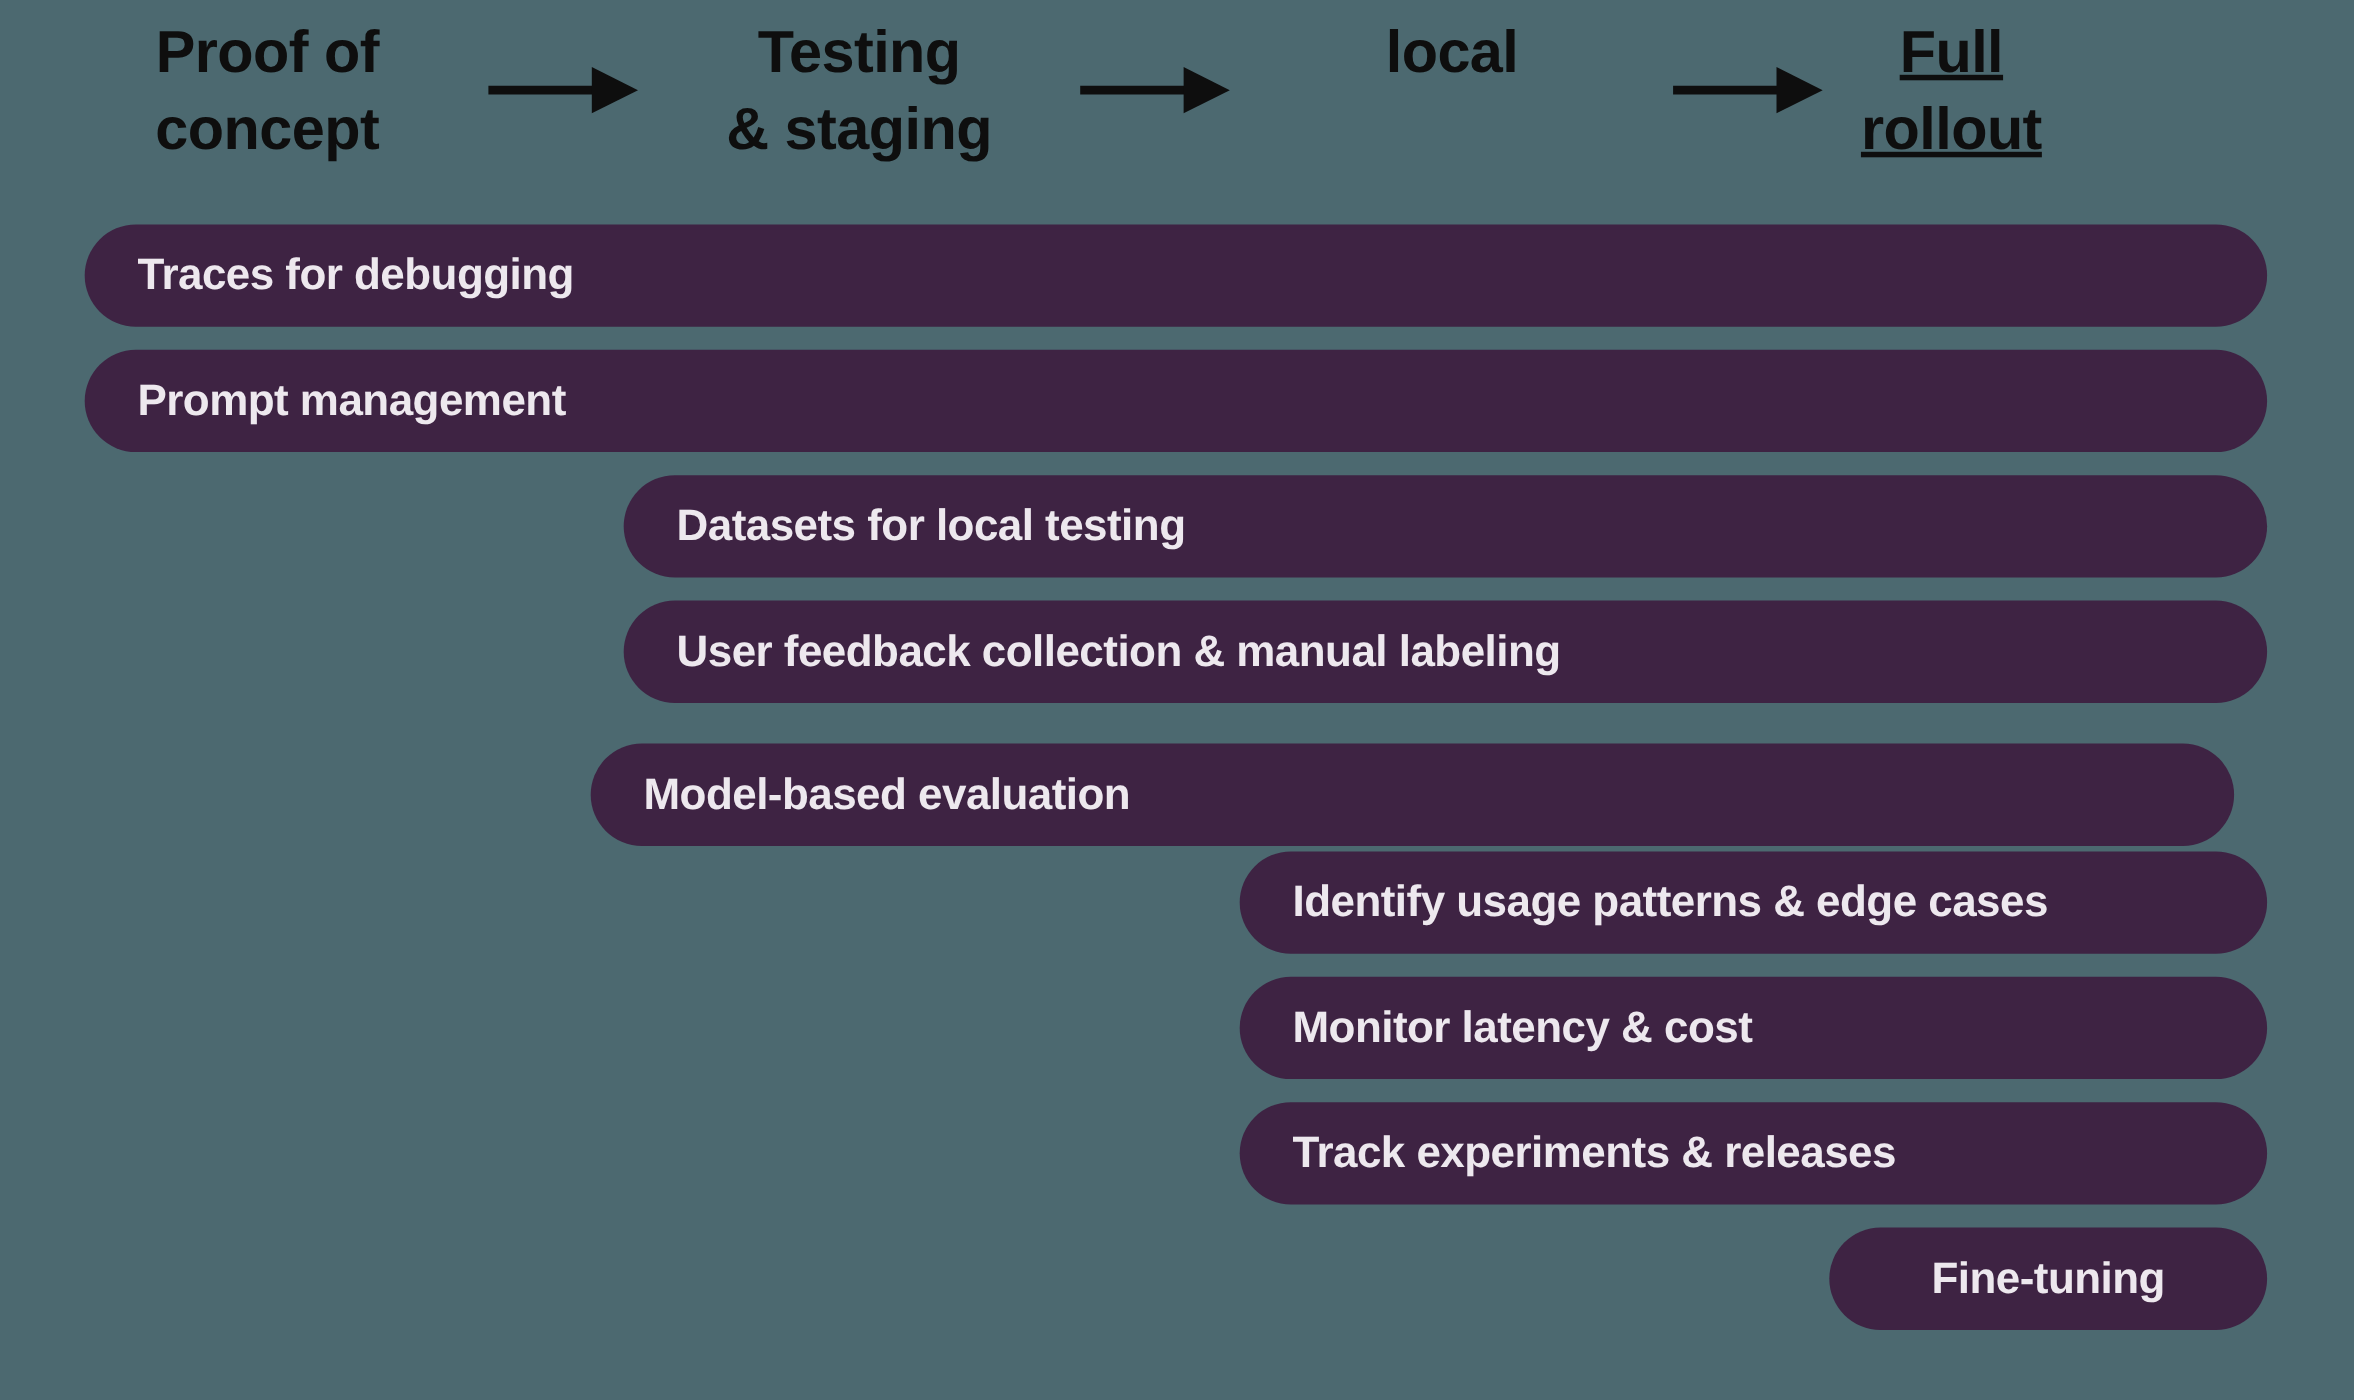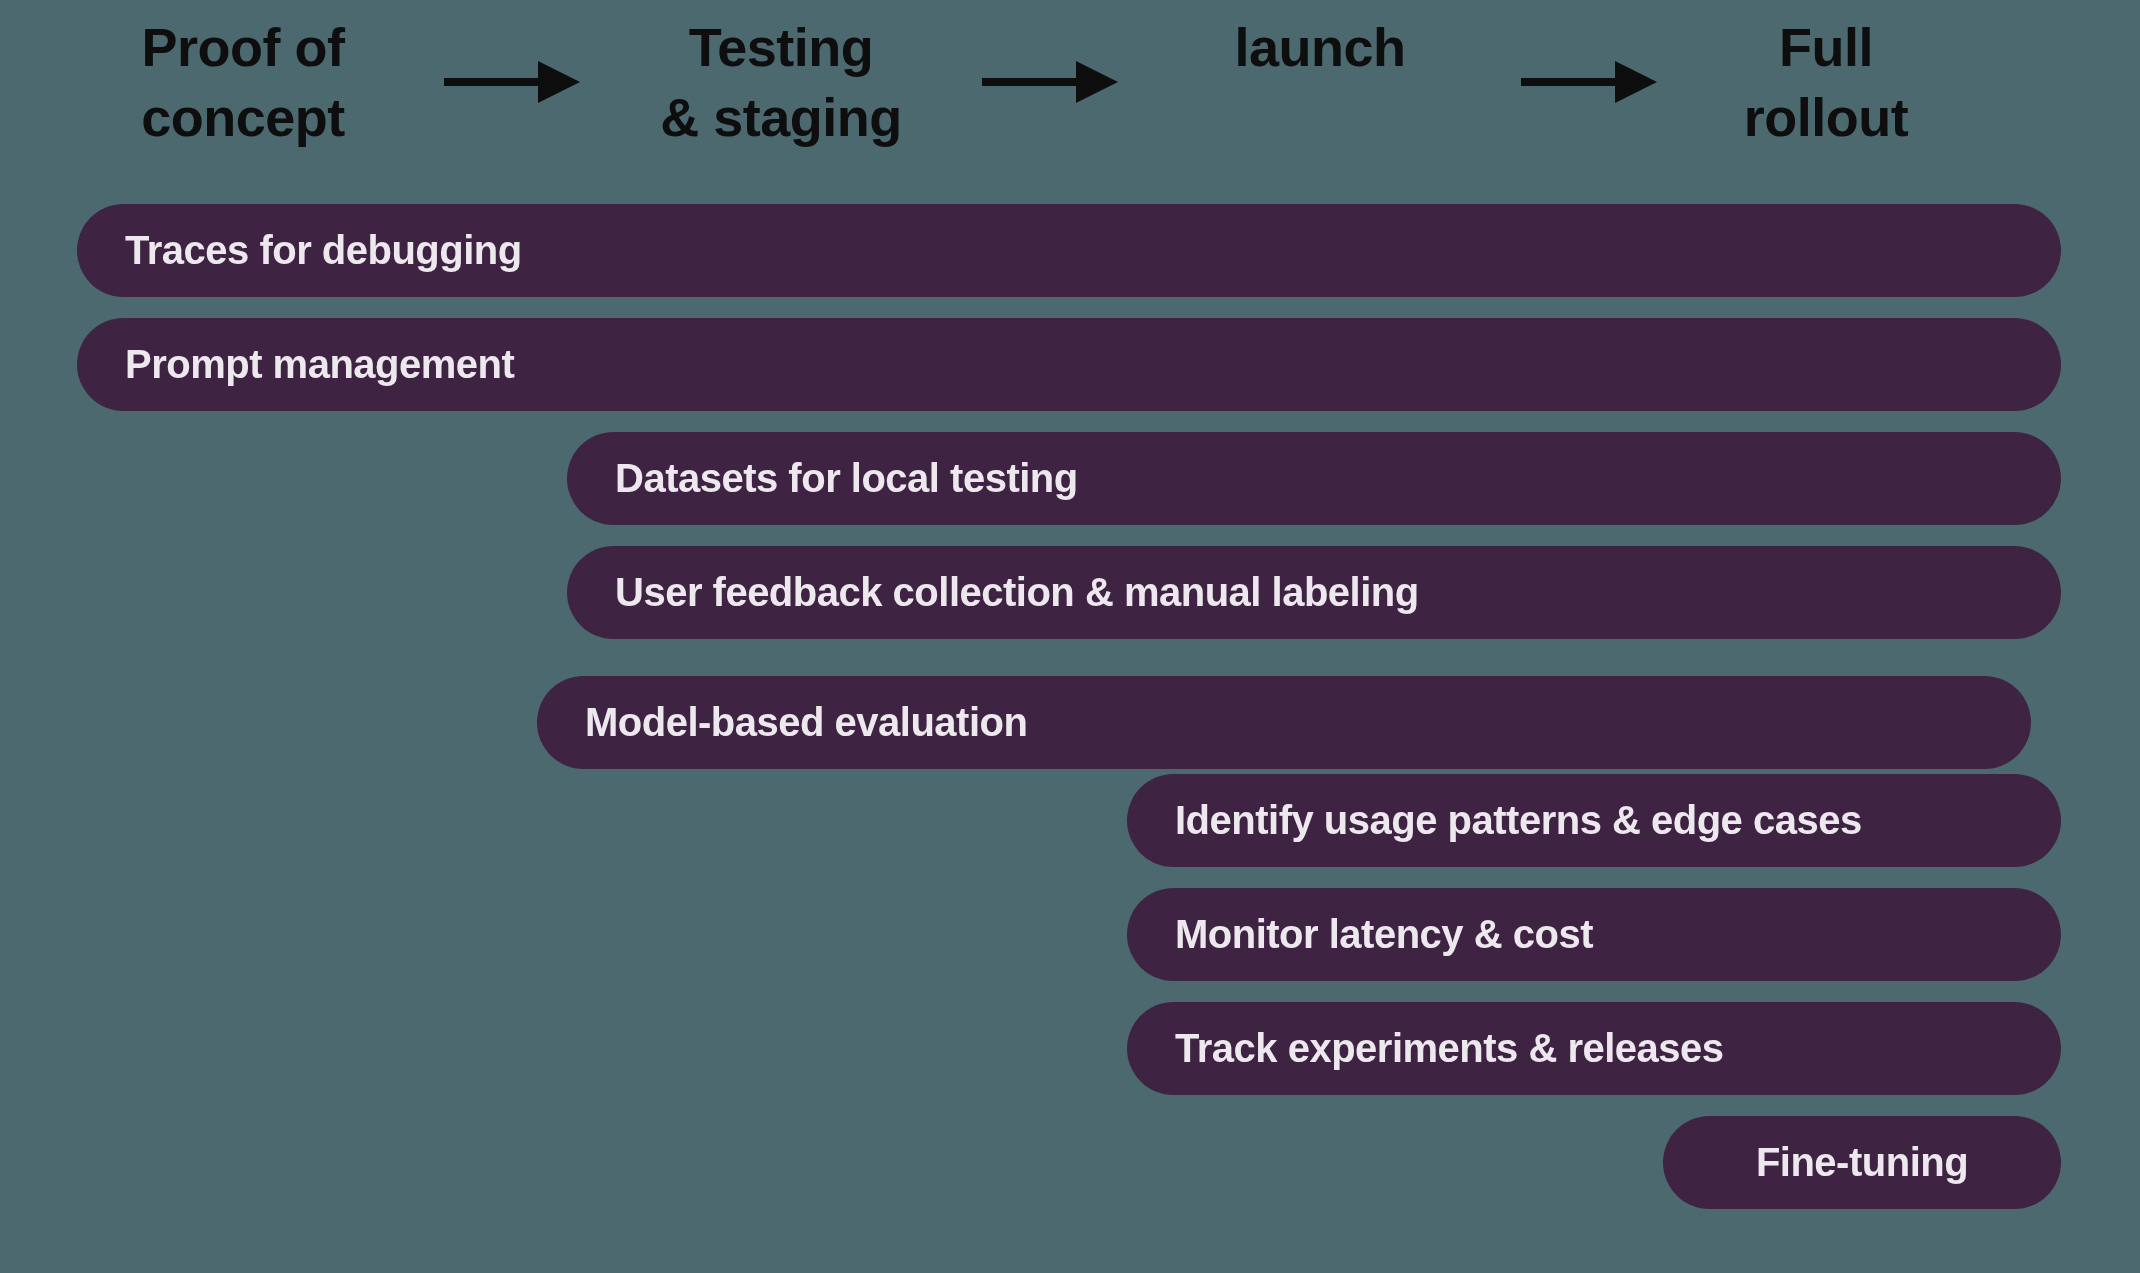--- a/index.html
+++ b/index.html
@@ -26,21 +26,21 @@
     color: var(--header_text, #0e0e0e);
     font-size: 54px;
     line-height: 70px;
     font-weight: 700;
     letter-spacing: -0.5px;
   }
   .stage span { display: block; }
   .s1 { left: 243px; }
   .s2 { left: 781px; }
   .s3 { left: 1320px; }
-  .s4 { left: 1826px; }
+  .s4 { left: 1774px; text-decoration: underline; }
 
   
   .arrow {
     position: absolute;
     top: 54px;
     width: 140px;
     height: 56px;
     transform: translateX(-50%);
     color: var(--header_text, #0e0e0e);
   }
@@ -83,21 +83,21 @@
 
   <div class="stage s1">
     <span>Proof of</span>
     <span>concept</span>
   </div>
   <div class="stage s2">
     <span>Testing</span>
     <span>&amp; staging</span>
   </div>
   <div class="stage s3">
-    <span>launch</span>
+    <span>local</span>
   </div>
   <div class="stage s4">
     <span>Full</span>
     <span>rollout</span>
   </div>
 
   <svg class="arrow a1" viewBox="0 0 140 56">
     <line x1="2" y1="28" x2="100" y2="28"></line>
     <polygon points="96,7 138,28 96,49"></polygon>
   </svg>

